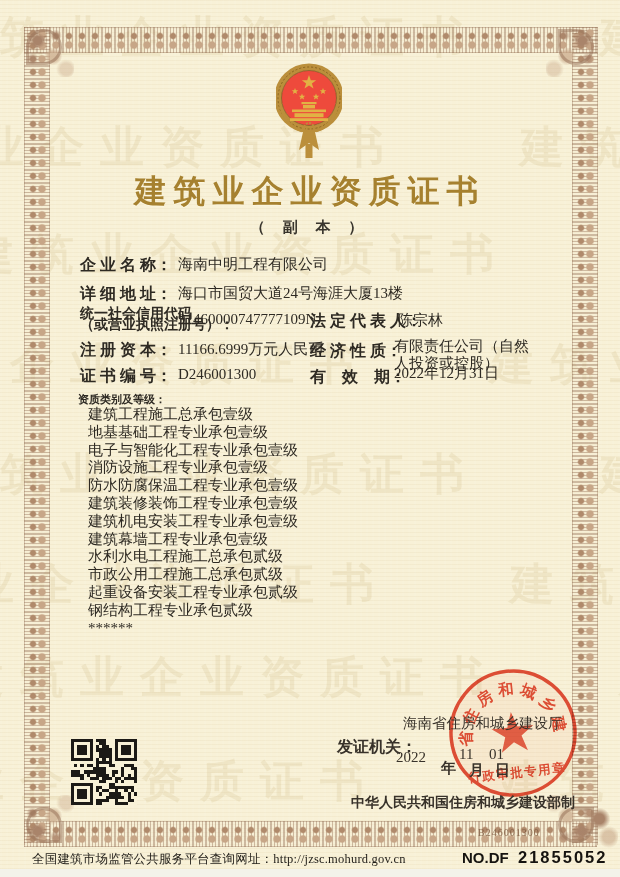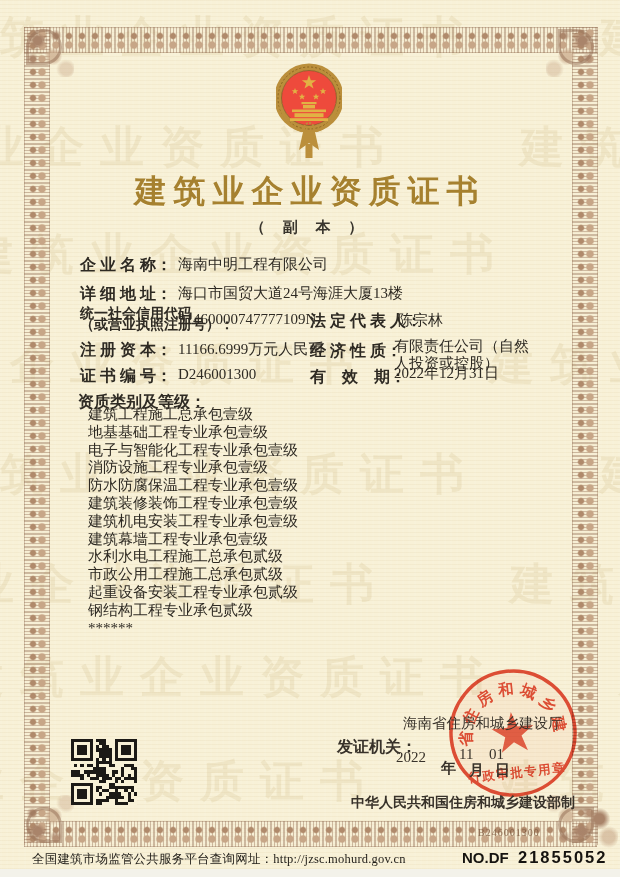--- a/index.html
+++ b/index.html
@@ -77,21 +77,21 @@
     font-size:32px;font-weight:bold;letter-spacing:7px;color:#a6812f;
     text-shadow:0 1px 0 rgba(255,250,230,.6);
   }
   #page-subtitle{
     left:0;top:218px;width:620px;text-align:center;
     font-size:15px;font-weight:bold;letter-spacing:7px;color:#39352d;
   }
   .f-label{font-size:16px;font-weight:bold;color:#2e2a23;}
   .f-value{font-size:15px;color:#2e2a23;}
   .f-small-label{font-size:14px;line-height:11px;font-weight:bold;color:#2e2a23;}
-  .q-head{font-size:16px;font-weight:bold;color:#2e2a23;}
+  .q-head{font-size:11px;font-weight:bold;color:#2e2a23;}
   .q-list{font-size:15px;line-height:17.8px;color:#2e2a23;}
   .wrapval{white-space:normal;line-height:16.5px;}
   .issue-txt{color:#38322a;}
   .seal-wrap{position:absolute;left:447px;top:667px;width:132px;height:132px;z-index:3;
     mix-blend-mode:multiply;opacity:.93;transform:rotate(-6deg);}
   .qr-wrap{position:absolute;left:71px;top:739px;width:66px;height:66px;z-index:4;background:#f8f1d7;}
   .footer-query{font-size:12.5px;font-weight:normal;color:#1f1c17;letter-spacing:.2px;}
   .serial{font-family:"Liberation Sans","DejaVu Sans",sans-serif;font-weight:bold;color:#15130f;}
   .border-serial{font-size:10px;letter-spacing:1px;color:rgba(122,88,60,.8);z-index:3;}
   .bottom-strip{position:absolute;left:0;top:869px;width:620px;height:8px;background:#f3f2ea;z-index:5;}

